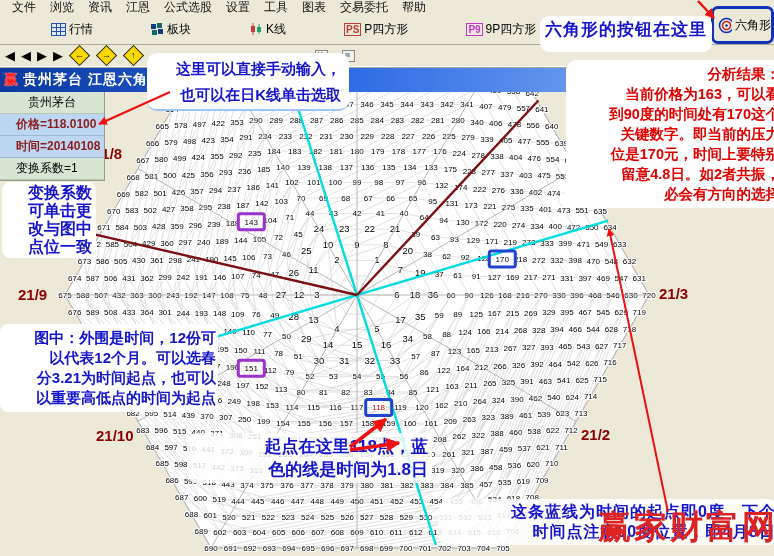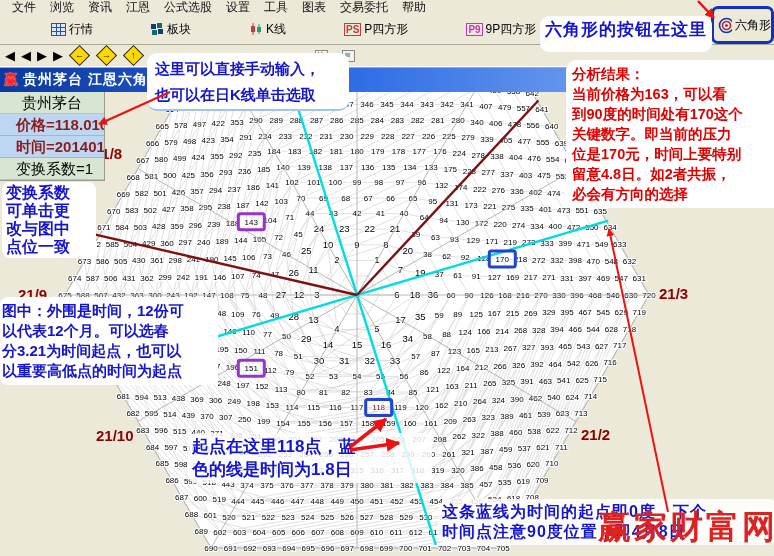--- a/index.html
+++ b/index.html
@@ -45,33 +45,33 @@
   .mini-icon.scr::before{content:"";position:absolute;left:2px;top:2px;width:5px;height:4px;background:#9ab;}
   
   #titlebar{position:absolute;left:0;top:67px;width:774px;height:25px;z-index:15;
     background:linear-gradient(90deg,#0b39a0 0%,#2e6be5 45%,#6f9fee 80%,#9fc3f6 100%);
     display:flex;align-items:center;padding-left:4px;box-sizing:border-box;
     border-top:1px solid #4c7ee0;}
   #titlebar .logo{color:#ff2222;font-weight:bold;font-size:14px;margin-right:5px;
     text-shadow:0 0 1px #fff;}
   #titlebar .title{color:#fff;font-weight:bold;font-size:14px;letter-spacing:1px;}
   
-  #info-panel{position:absolute;left:0;top:92px;width:104px;z-index:14;font-size:15px;
+  #info-panel{position:absolute;left:0;top:92px;width:104px;z-index:14;font-size:12px;
     border-right:1px solid #9a9a8a;border-bottom:1px solid #9a9a8a;background:#d6e6d2;}
   #info-panel .row{height:21px;line-height:21px;padding-left:16px;border-bottom:1px solid #b8c8b4;
     white-space:nowrap;overflow:hidden;}
   #info-panel .row.name{text-align:center;color:#000;padding-left:0;}
   #info-panel .row.blue{background:#bdd7f2;color:#8b1c1c;font-weight:bold;border-bottom:1px solid #9ab8d4;}
   #info-panel .row.coef{color:#000;}
   
-  .bubble{position:absolute;background:#fff;border-radius:10px;color:#1515cc;font-weight:bold;z-index:30;}
+  .bubble{position:absolute;background:#fff;border-radius:10px;color:#1515cc;font-weight:bold;z-index:30;text-align:right;}
   .bubble div{white-space:nowrap;}
   #bub-input{left:147px;top:53px;width:202px;height:58px;padding:3px 8px;font-size:15px;line-height:26px;box-sizing:border-box;border-bottom:2px solid #9fc3f6;}
   #bub-coef{left:2px;top:182px;width:86px;padding:2px 4px;font-size:16px;line-height:18px;border-radius:8px;}
-  #bub-time{left:0px;top:297px;width:214px;padding:4px 2px;font-size:15px;line-height:20px;border-radius:8px;}
+  #bub-time{left:0px;top:324px;width:214px;padding:4px 2px;font-size:15px;line-height:20px;border-radius:8px;}
   #bub-start{left:188px;top:433px;width:236px;padding:2px 4px;font-size:17px;line-height:23px;
     background:rgba(255,255,255,0.82);border-radius:8px;}
   #bub-blueline{left:438px;top:499px;width:334px;padding:3px 4px;font-size:16px;line-height:20px;
     letter-spacing:1px;background:rgba(255,255,255,0.85);border-radius:12px;}
   #bub-hexbtn{left:540px;top:16px;width:172px;height:36px;font-size:17px;line-height:28px;text-align:center;
     border-radius:9px;z-index:40;letter-spacing:1px;}
   #bub-analysis{left:566px;top:60px;width:208px;padding:4px 6px;border-radius:10px;
     color:#e00000;font-size:14.5px;line-height:20px;font-weight:bold;z-index:30;}
   
   #hexbtn{position:absolute;right:0;top:6px;width:63px;height:38px;border:3px solid #1133bb;border-radius:7px;

